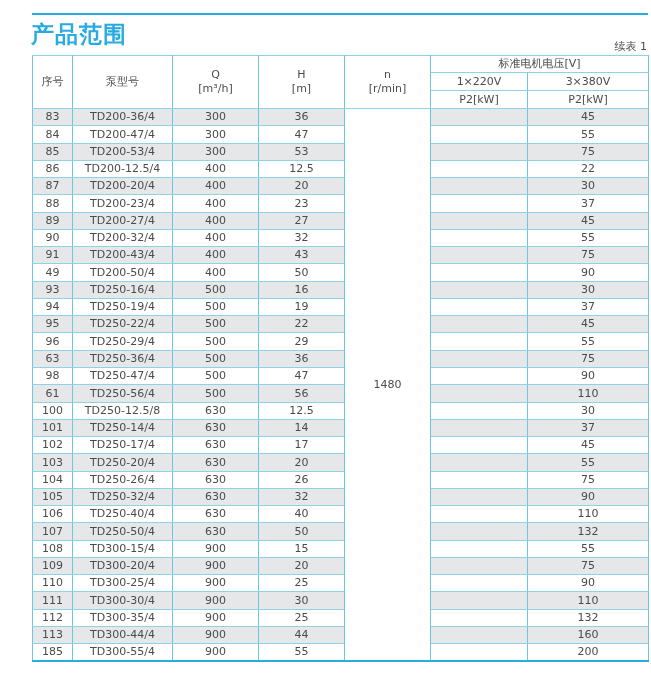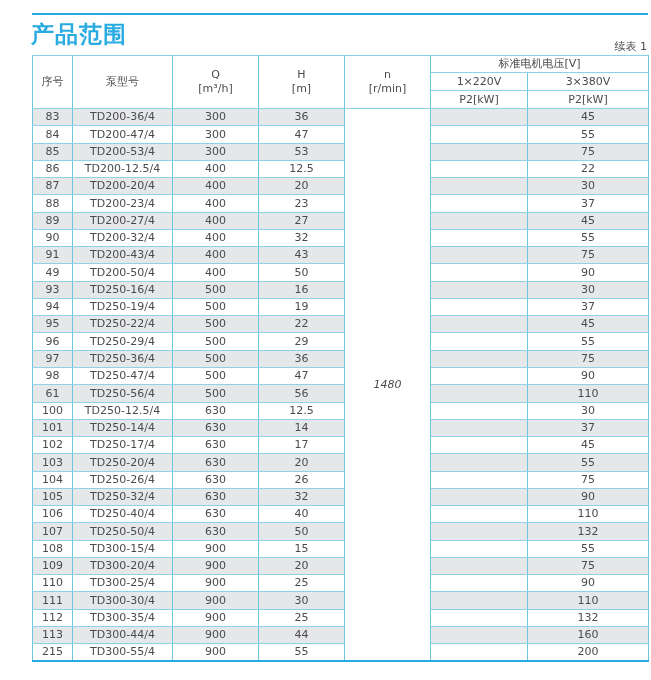--- a/index.html
+++ b/index.html
@@ -60,21 +60,21 @@
     padding: 0;
     line-height: 1.25;
     overflow: hidden;
     white-space: nowrap;
   }
   thead tr.h1 { height: 17px; }
   thead tr.h2 { height: 18px; }
   thead tr.h3 { height: 18px; }
   tbody tr { height: 17.28px; margin-left: 24px; }
   tr.shaded td { background: #e6e7e8; }
-  td.n-cell { background: #ffffff !important; font-style: italic; }
+  td.n-cell { background: #ffffff !important; }
 </style>
 </head>
 <body>
 
 <div class="page">
 
   <div class="top-line"></div>
 
   <div class="page-title">产品范围</div>
 
@@ -225,21 +225,21 @@
         </tr>
         <tr>
           <td>96</td>
           <td>TD250-29/4</td>
           <td>500</td>
           <td>29</td>
           <td></td>
           <td>55</td>
         </tr>
         <tr class="shaded">
-          <td>97</td>
+          <td>63</td>
           <td>TD250-36/4</td>
           <td>500</td>
           <td>36</td>
           <td></td>
           <td>75</td>
         </tr>
         <tr>
           <td>98</td>
           <td>TD250-47/4</td>
           <td>500</td>
@@ -250,21 +250,21 @@
         <tr class="shaded">
           <td>61</td>
           <td>TD250-56/4</td>
           <td>500</td>
           <td>56</td>
           <td></td>
           <td>110</td>
         </tr>
         <tr>
           <td>100</td>
-          <td>TD250-12.5/4</td>
+          <td>TD250-12.5/8</td>
           <td>630</td>
           <td>12.5</td>
           <td></td>
           <td>30</td>
         </tr>
         <tr class="shaded">
           <td>101</td>
           <td>TD250-14/4</td>
           <td>630</td>
           <td>14</td>
@@ -361,21 +361,21 @@
         </tr>
         <tr class="shaded">
           <td>113</td>
           <td>TD300-44/4</td>
           <td>900</td>
           <td>44</td>
           <td></td>
           <td>160</td>
         </tr>
         <tr>
-          <td>215</td>
+          <td>185</td>
           <td>TD300-55/4</td>
           <td>900</td>
           <td>55</td>
           <td></td>
           <td>200</td>
         </tr>
       </tbody>
   </table>
 
 </div>

